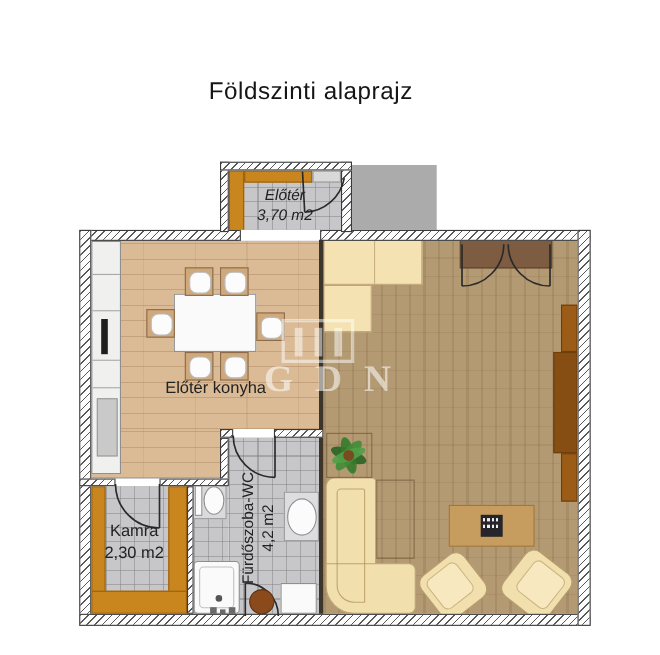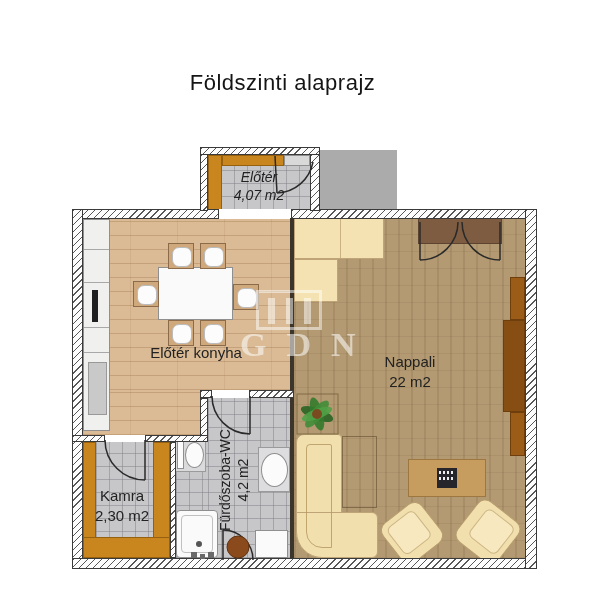--- a/index.html
+++ b/index.html
@@ -174,30 +174,26 @@
       <ellipse cx="317" cy="382" rx="17" ry="6" fill="rgba(40,100,35,.9)" transform="rotate(20 317 382)"></ellipse>
       <ellipse cx="317" cy="382" rx="17" ry="6" fill="rgba(52,122,44,.9)" transform="rotate(75 317 382)"></ellipse>
       <ellipse cx="317" cy="382" rx="17" ry="6" fill="rgba(64,140,56,.9)" transform="rotate(130 317 382)"></ellipse>
       <ellipse cx="317" cy="382" rx="16" ry="5" fill="rgba(80,160,70,.9)" transform="rotate(160 317 382)"></ellipse>
       <circle cx="317" cy="382" r="5" fill="#7a4a20"></circle>
     </g>
   </svg>
 
   <div class="lbl" style="left:199px;top:136px;width:120px;font-style:italic;">
     <div class="nm" style="font-size:14px;">Előtér</div>
-    <div class="ar" style="font-size:14px;">4,07 m2</div>
+    <div class="ar" style="font-size:14px;">3,70 m2</div>
   </div>
   <div class="lbl" style="left:115px;top:311px;width:162px;">
     <div class="nm">Előtér konyha</div>
   </div>
-  <div class="lbl" style="left:350px;top:320px;width:120px;">
-    <div class="nm">Nappali</div>
-    <div class="ar">22 m2</div>
-  </div>
-  <div class="lbl" style="left:72px;top:454px;width:100px;">
+  <div class="lbl" style="left:72px;top:441px;width:100px;">
     <div class="nm">Kamra</div>
     <div class="ar">2,30 m2</div>
   </div>
   <div class="lbl" style="left:160px;top:429px;width:150px;height:38px;transform:rotate(-90deg);">
     <div class="nm" style="font-size:14px;">Fürdőszoba-WC</div>
     <div class="ar" style="font-size:14px;">4,2 m2</div>
   </div>
 
   <div class="wm wm-logo" style="left:256px;top:258px;">
     <div class="wm-bar"></div>

